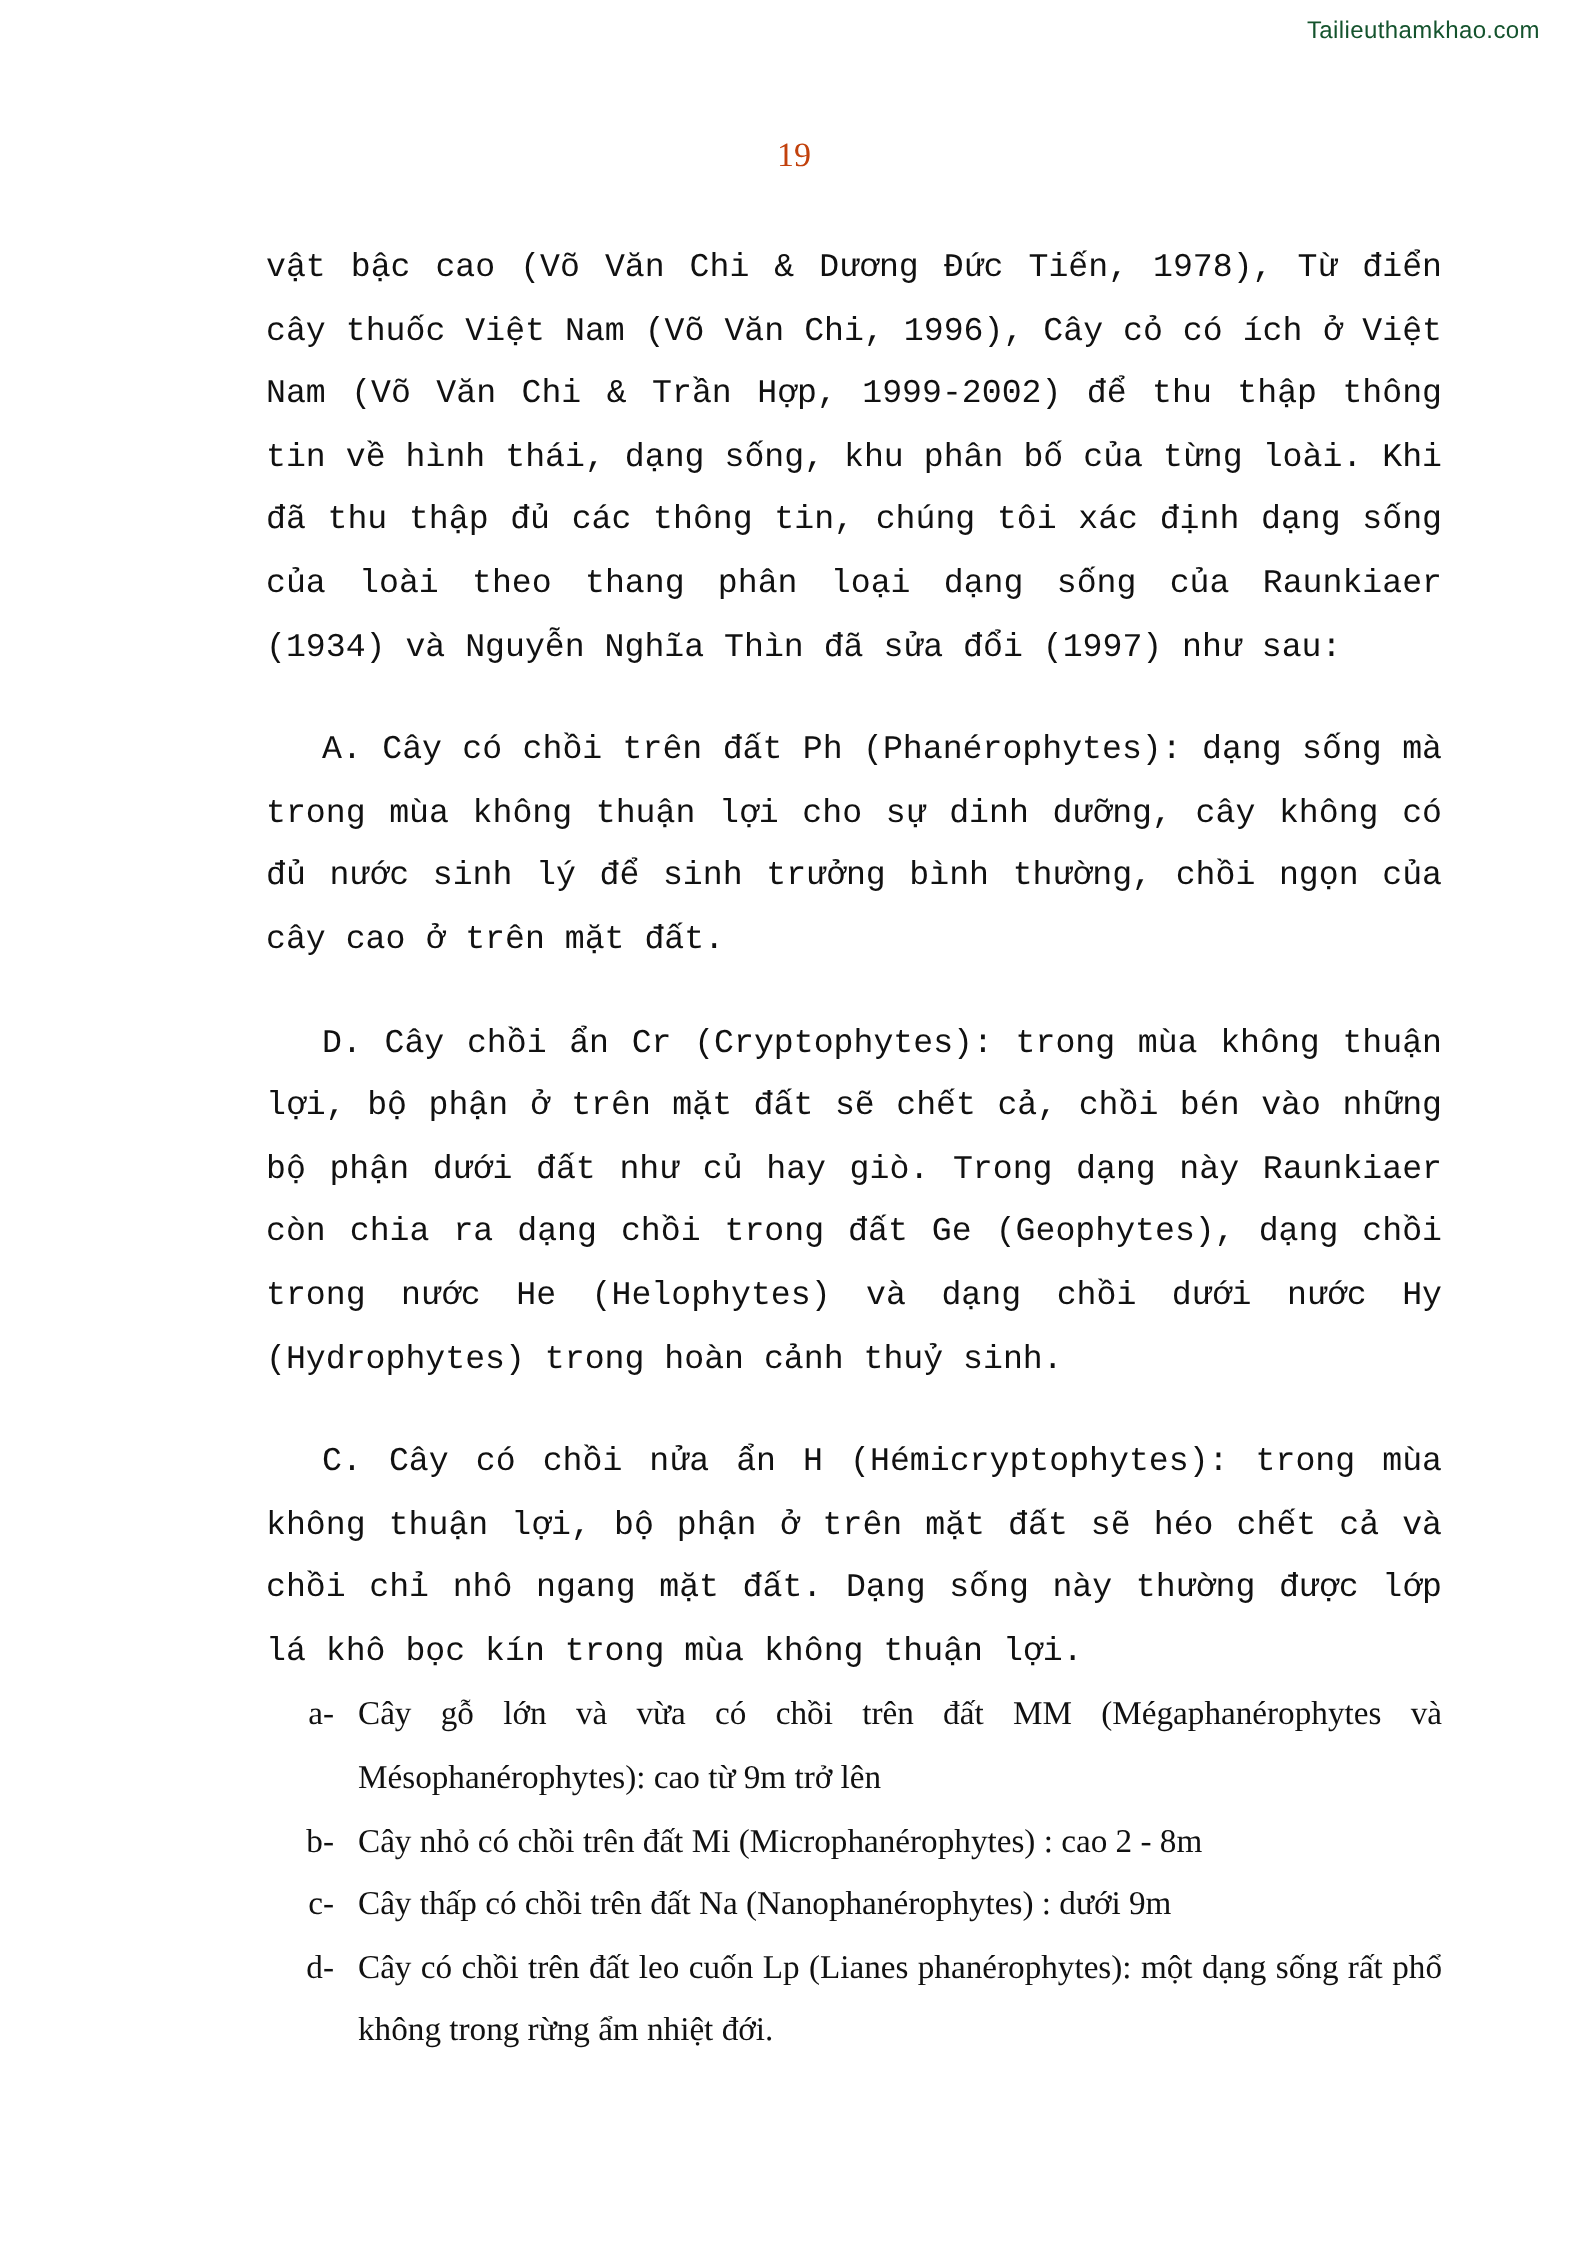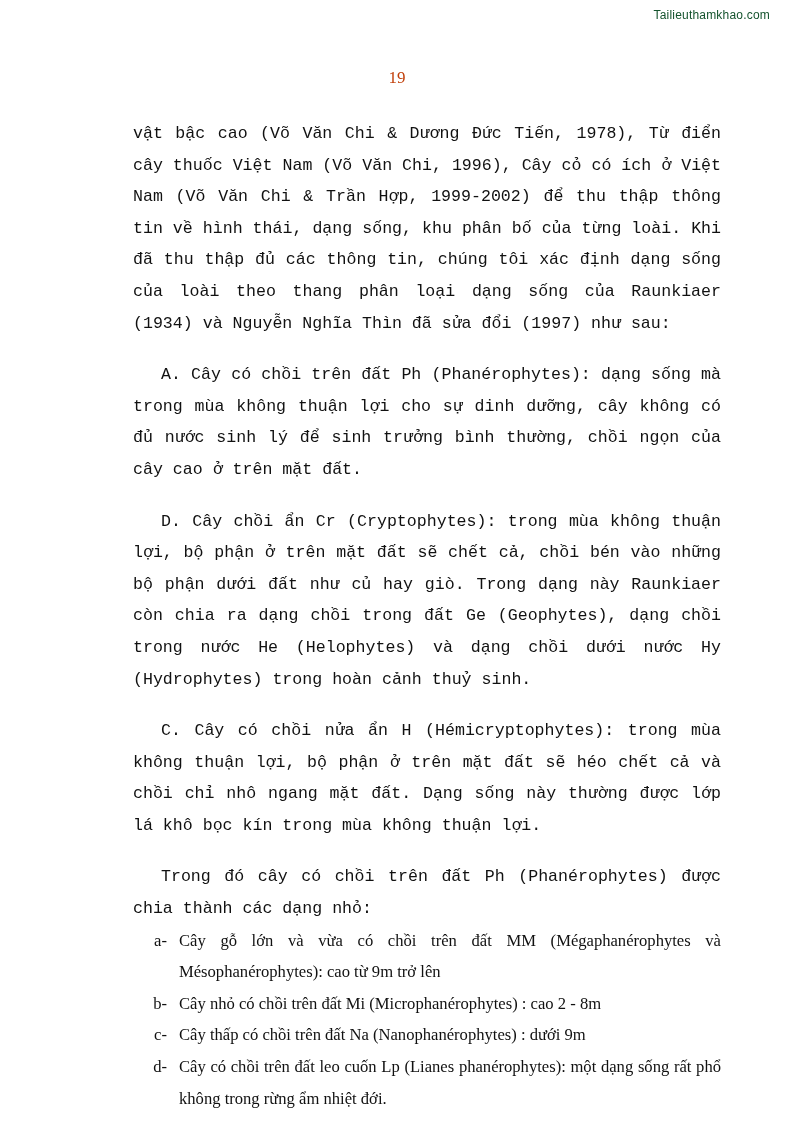--- a/index.html
+++ b/index.html
@@ -93,21 +93,20 @@
   <div class="watermark">Tailieuthamkhao.com</div>
 
   <div class="page-number">19</div>
 
   <div class="content">
 
     <p>vật bậc cao (Võ Văn Chi &amp; Dương Đức Tiến, 1978), Từ điển cây thuốc Việt Nam (Võ Văn Chi, 1996), Cây cỏ có ích ở Việt Nam (Võ Văn Chi &amp; Trần Hợp, 1999-2002) để thu thập thông tin về hình thái, dạng sống, khu phân bố của từng loài. Khi đã thu thập đủ các thông tin, chúng tôi xác định dạng sống của loài theo thang phân loại dạng sống của Raunkiaer (1934) và Nguyễn Nghĩa Thìn đã sửa đổi (1997) như sau:</p>
     <p class="indent">A. Cây có chồi trên đất Ph (Phanérophytes): dạng sống mà trong mùa không thuận lợi cho sự dinh dưỡng, cây không có đủ nước sinh lý để sinh trưởng bình thường, chồi ngọn của cây cao ở trên mặt đất.</p>
     <p class="indent">D. Cây chồi ẩn Cr (Cryptophytes): trong mùa không thuận lợi, bộ phận ở trên mặt đất sẽ chết cả, chồi bén vào những bộ phận dưới đất như củ hay giò. Trong dạng này Raunkiaer còn chia ra dạng chồi trong đất Ge (Geophytes), dạng chồi trong nước He (Helophytes) và dạng chồi dưới nước Hy (Hydrophytes) trong hoàn cảnh thuỷ sinh.</p>
     <p class="indent">C. Cây có chồi nửa ẩn H (Hémicryptophytes): trong mùa không thuận lợi, bộ phận ở trên mặt đất sẽ héo chết cả và chồi chỉ nhô ngang mặt đất. Dạng sống này thường được lớp lá khô bọc kín trong mùa không thuận lợi.</p>
-    <p class="indent">Trong đó cây có chồi trên đất Ph (Phanérophytes) được chia thành các dạng nhỏ:</p>
 
     <ul class="list">
       <li>
         <span class="marker">a-</span>
         <span class="itemtext">Cây gỗ lớn và vừa có chồi trên đất MM (Mégaphanérophytes và Mésophanérophytes): cao từ 9m trở lên</span>
       </li>
       <li>
         <span class="marker">b-</span>
         <span class="itemtext">Cây nhỏ có chồi trên đất Mi (Microphanérophytes) : cao 2 - 8m</span>
       </li>

